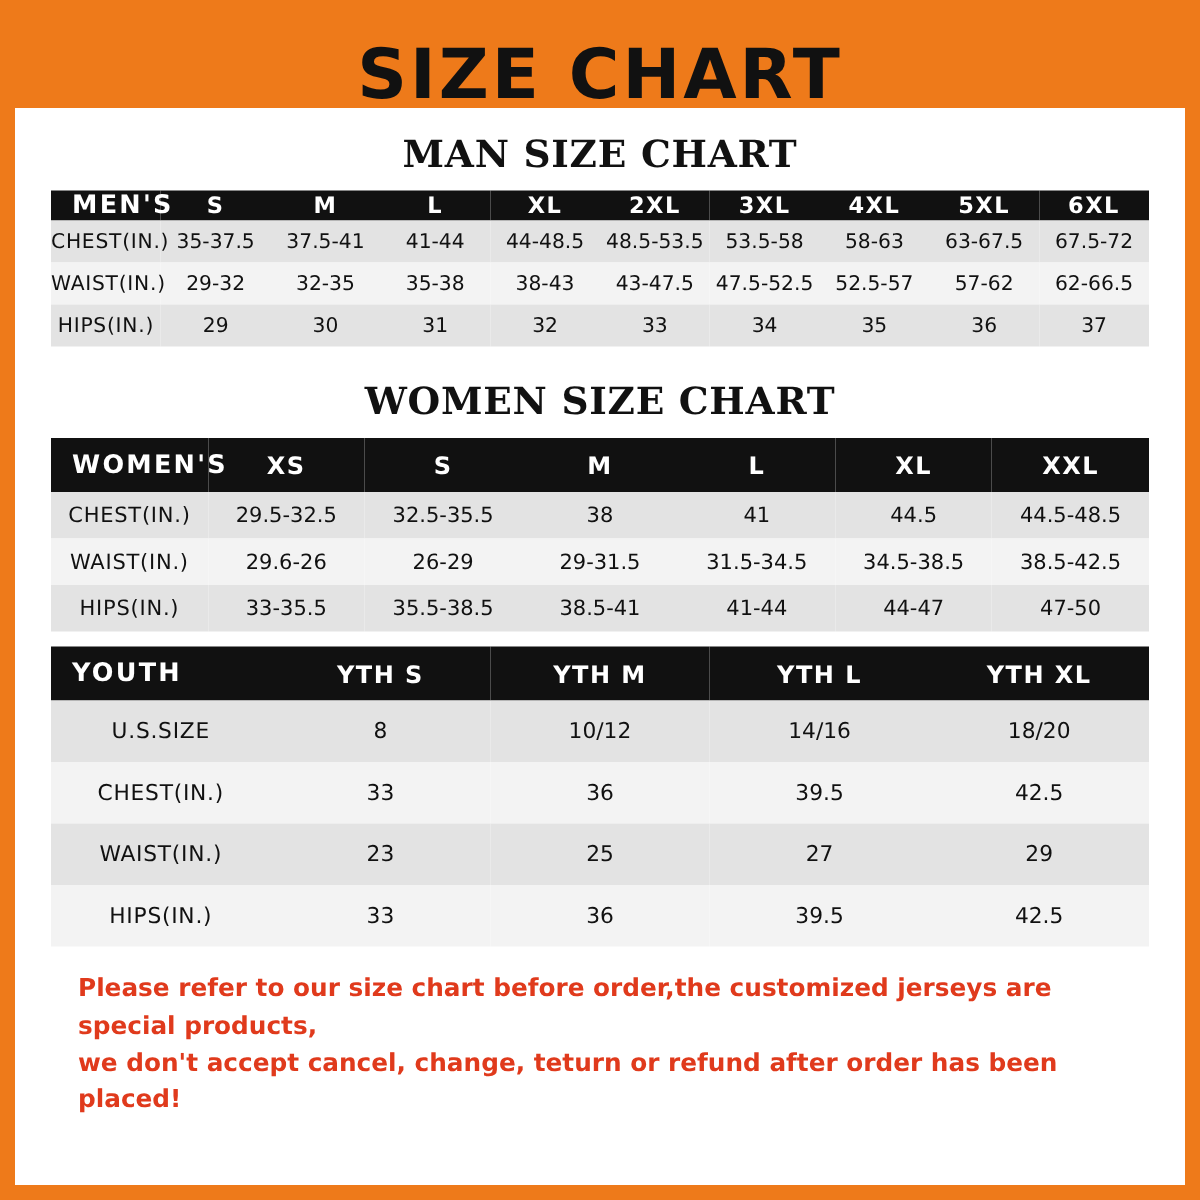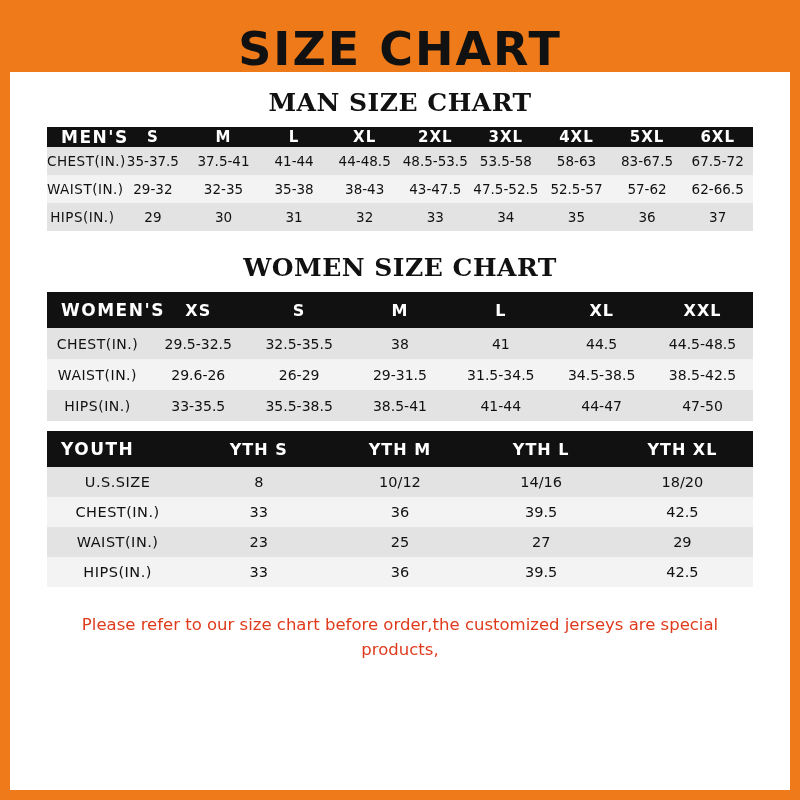--- a/index.html
+++ b/index.html
@@ -27,21 +27,21 @@
   }
   .header-title {
     font-family: "DejaVu Sans", sans-serif;
     font-weight: bold;
     font-size: 46px;
     letter-spacing: 2px;
     color: #111111;
     line-height: 1;
   }
   .content {
-    padding: 0 37px;
+    padding: 0 24px;
   }
   .section-title {
     text-align: center;
     font-family: "DejaVu Serif", serif;
     font-weight: bold;
     font-size: 25px;
     color: #111111;
     letter-spacing: 0.5px;
   }
   .t-man { margin-top: 16px; }
@@ -81,34 +81,35 @@
     text-align: center;
     font-size: 13.5px;
     letter-spacing: 0.5px;
   }
   tbody tr.odd td { background: #e3e3e3; }
   tbody tr.even td { background: #f3f3f3; }
 
   
   #youth-table thead th { height: 36px; font-size: 16px; }
   #youth-table thead th.first { font-size: 17px; }
-  #youth-table tbody td { height: 30px; font-size: 14.5px; }
+  #youth-table tbody td { height: 41px; font-size: 14.5px; }
 
   #women-table thead th { height: 36px; font-size: 16px; margin-top: 12px; }
   #women-table thead th.first { font-size: 17px; }
   #women-table tbody td { height: 31px; font-size: 14px; }
 
   .notice {
-    margin-top: 26px;
+    margin-top: 16px;
     padding: 0 18px;
-    text-align: center;
+    text-align: left;
     color: #e03a1c;
     font-family: "DejaVu Sans", sans-serif;
     font-size: 16.5px;
     line-height: 1.5;
+    font-weight: bold;
   }
 </style>
 </head>
 <body>
 
 <div class="page">
 
   <div class="header">
     <div class="header-title">SIZE CHART</div>
   </div>
@@ -134,21 +135,21 @@
       <tbody>
         <tr class="odd">
           <td class="first">CHEST(IN.)</td>
           <td>35-37.5</td>
           <td>37.5-41</td>
           <td>41-44</td>
           <td>44-48.5</td>
           <td>48.5-53.5</td>
           <td>53.5-58</td>
           <td>58-63</td>
-          <td>83-67.5</td>
+          <td>63-67.5</td>
           <td>67.5-72</td>
         </tr>
         <tr class="even">
           <td class="first">WAIST(IN.)</td>
           <td>29-32</td>
           <td>32-35</td>
           <td>35-38</td>
           <td>38-43</td>
           <td>43-47.5</td>
           <td>47.5-52.5</td>
@@ -252,16 +253,17 @@
           <td>33</td>
           <td>36</td>
           <td>39.5</td>
           <td>42.5</td>
         </tr>
       </tbody>
     </table>
 
     <div class="notice">
       <div>Please refer to our size chart before order,the customized jerseys are special products,</div>
+      <div>we don't accept cancel, change, teturn or refund after order has been placed!</div>
     </div>
 
   </div>
 </div>
 
 </body></html>

